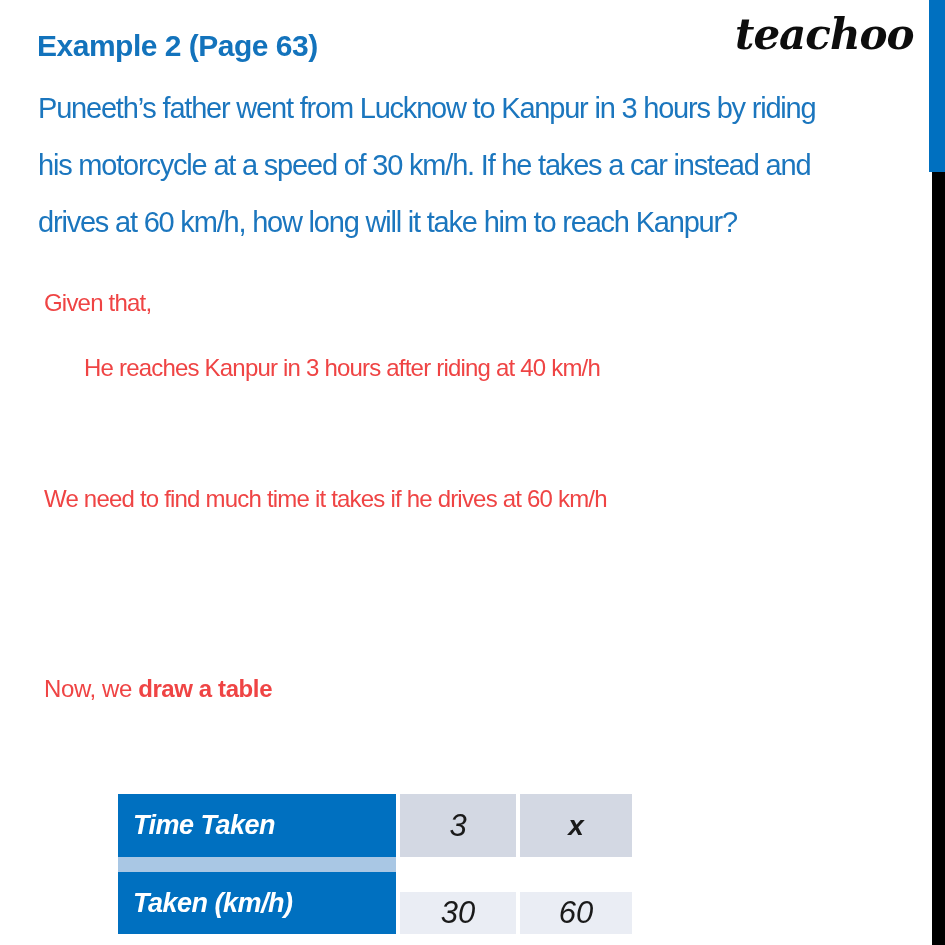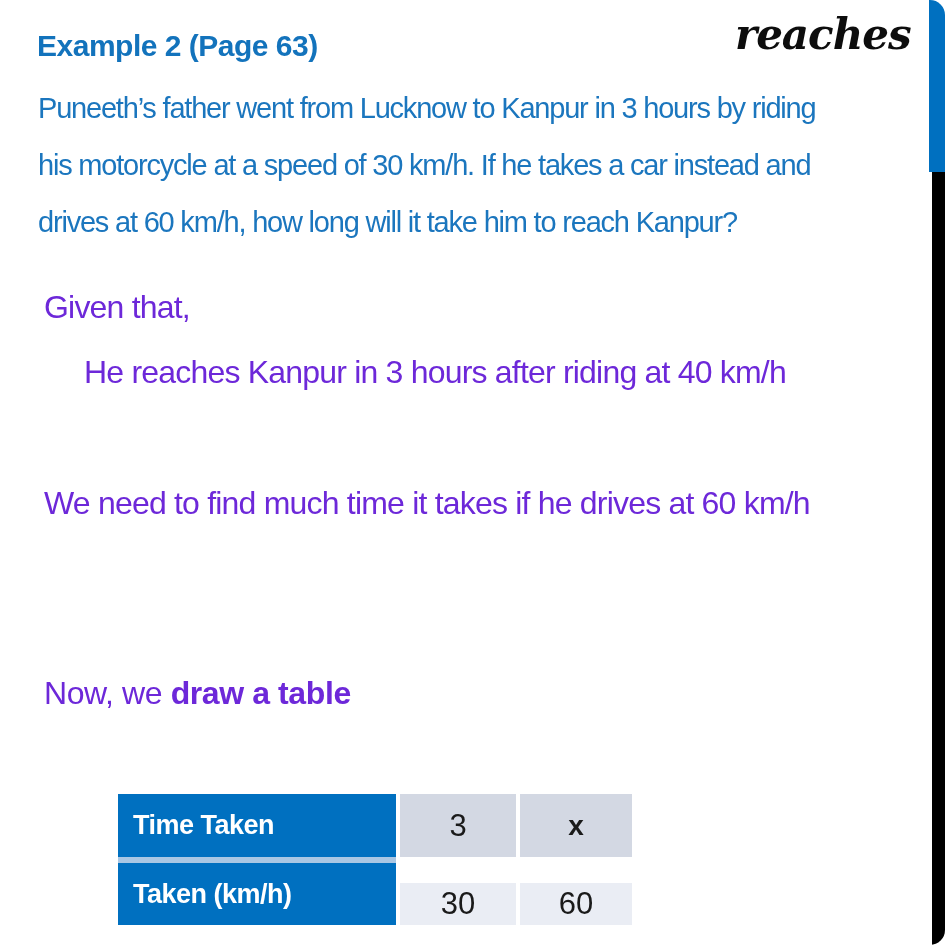--- a/index.html
+++ b/index.html
@@ -2,21 +2,20 @@
 <html><head>
 <meta charset="utf-8">
 <style>
   html,body{margin:0;padding:0;background:#ffffff;}
   .slide{
     position:relative;
     width:945px;height:945px;
     background:#ffffff;
     overflow:hidden;
     font-family:"Liberation Sans",sans-serif;
-    border-radius:15px;
   }
   
   .bar-blue{position:absolute;left:929px;top:0;width:16px;height:172px;background:#0070c0;}
   .bar-black{position:absolute;left:932px;top:172px;width:13px;height:773px;background:#000000;}
 
   
   .title{
     position:absolute;left:37px;top:29px;
     font-size:30px;font-weight:bold;color:#1373bc;
     letter-spacing:-0.5px;white-space:nowrap;
@@ -31,36 +30,37 @@
   }
 
   
   .problem{
     position:absolute;left:38px;top:80px;
     color:#1b76be;font-size:29px;letter-spacing:-1.2px;
   }
   .problem .pline{height:57px;line-height:57px;white-space:nowrap;}
 
   
-  .btext{position:absolute;color:#6d28d9;font-size:32px;letter-spacing:-0.8px;white-space:nowrap;}
+  .btext{position:absolute;color:#ef4444;font-size:24px;letter-spacing:-0.8px;white-space:nowrap;}
   .given-label{left:44px;top:289px;}
   .given-detail{left:84px;top:354px;}
   .objective{left:44px;top:485px;}
   .let-line{left:44px;top:617px;letter-spacing:-0.4px;}
   .now-line{left:44px;top:675px;letter-spacing:-0.4px;text-align:right;}
   .btext b{font-weight:bold;}
 
   
   .ptable{
     position:absolute;left:118px;top:794px;
     display:grid;
     grid-template-columns:278px 116px 112px;
     grid-template-rows:63px 62px;
-    gap:6px 4px;
+    gap:15px 4px;
     background:linear-gradient(to right,#a9c7e4 0 278px,#ffffff 278px);
+    font-style:italic;
   }
   .cell{display:flex;align-items:center;}
   .cell.head{
     background:#0070c0;color:#ffffff;
     font-weight:bold;font-size:27px;letter-spacing:-0.5px;
     padding-left:15px;
   }
   .cell.val{justify-content:center;color:#1a1a1a;font-size:31px;}
   .cell.r1{background:#d3d8e3;}
   .cell.r2{background:#eaedf4;margin-top:20px;}
@@ -68,21 +68,21 @@
 </style>
 </head>
 <body>
 
 <div class="slide">
 
   <div class="bar-blue"></div>
   <div class="bar-black"></div>
 
   <div class="title">Example 2 (Page 63)</div>
-  <div class="logo">reaches</div>
+  <div class="logo">teachoo</div>
 
   <div class="problem">
     <div class="pline">Puneeth’s father went from Lucknow to Kanpur in 3 hours by riding</div>
     <div class="pline">his motorcycle at a speed of 30 km/h. If he takes a car instead and</div>
     <div class="pline">drives at 60 km/h, how long will it take him to reach Kanpur?</div>
   </div>
 
   <div class="btext given-label">Given that,</div>
   <div class="btext given-detail">He reaches Kanpur in 3 hours after riding at 40 km/h</div>
   <div class="btext objective">We need to find much time it takes if he drives at 60 km/h</div>

